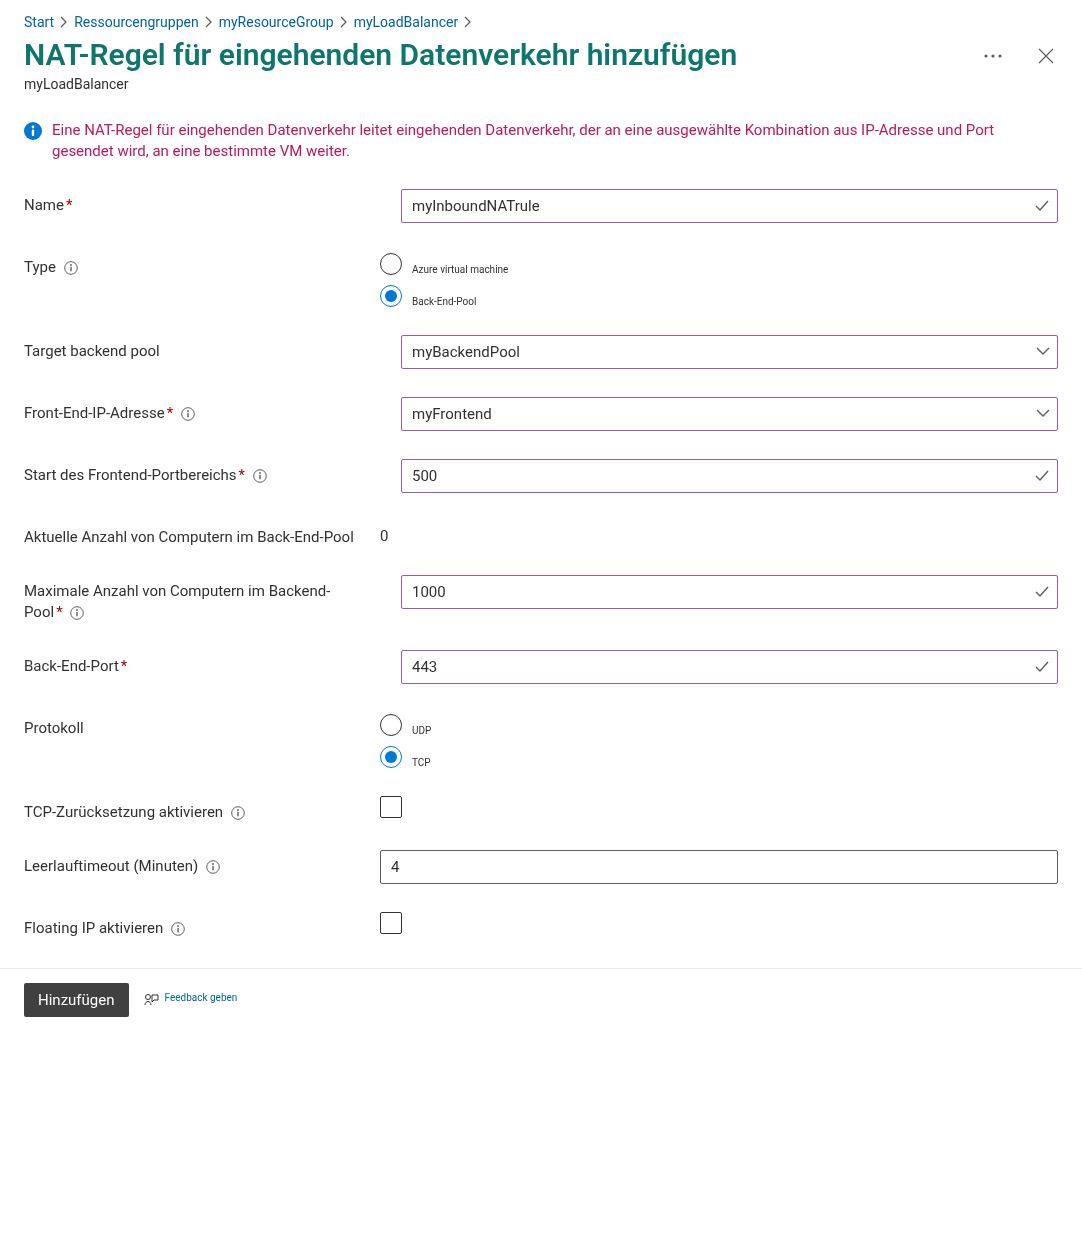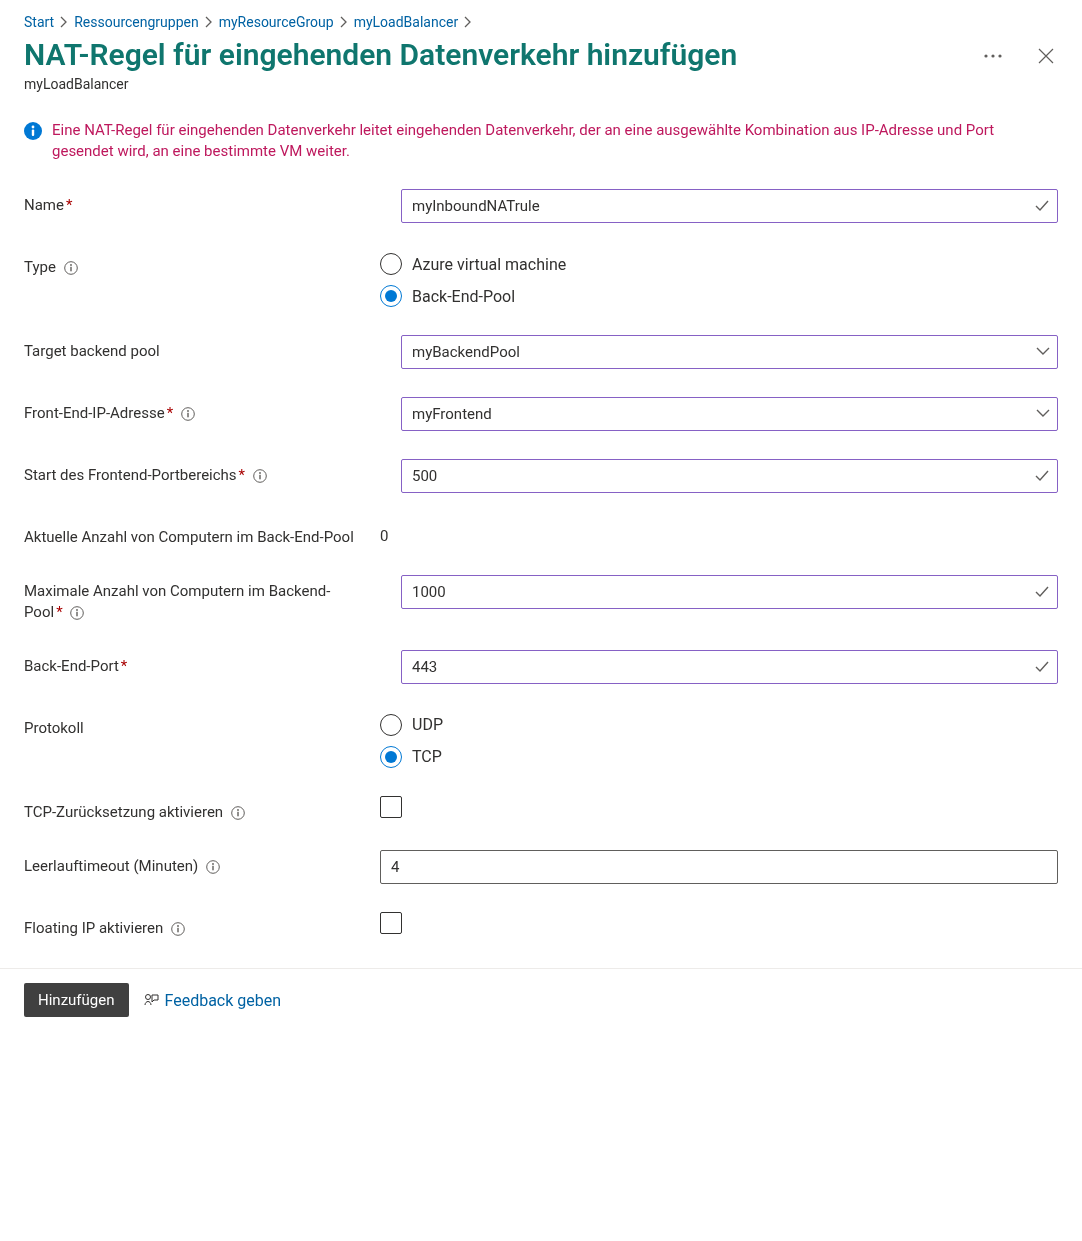--- a/index.html
+++ b/index.html
@@ -152,24 +152,24 @@
     }
     
     .radio-group {
       display: flex;
       flex-direction: column;
       gap: 10px;
       padding-top: 2px;
     }
     .radio-item {
       display: flex;
-      align-items: center;
+      align-items: flex-end;
       gap: 10px;
       cursor: pointer;
-      font-size: 16px;
+      font-size: 10px;
     }
     .radio-outer {
       width: 22px;
       height: 22px;
       border: 1px solid #323130;
       border-radius: 50%;
       display: flex;
       align-items: center;
       justify-content: center;
       flex: 0 0 auto;
@@ -210,26 +210,25 @@
       color: #fff;
       border: none;
       padding: 8px 14px;
       font-size: 15px;
       font-family: inherit;
       cursor: pointer;
       border-radius: 2px;
     }
     .feedback-link {
       display: flex;
-      align-items: center;
       gap: 6px;
       color: #0062a3;
       text-decoration: none;
       cursor: pointer;
-      font-size: 16px;
+      font-size: 10px;
     }
     svg { display: block; }
   </style>
 </head>
 <body>
 
 <div class="content">
 
   <nav class="breadcrumb">
     <a>Start</a>

